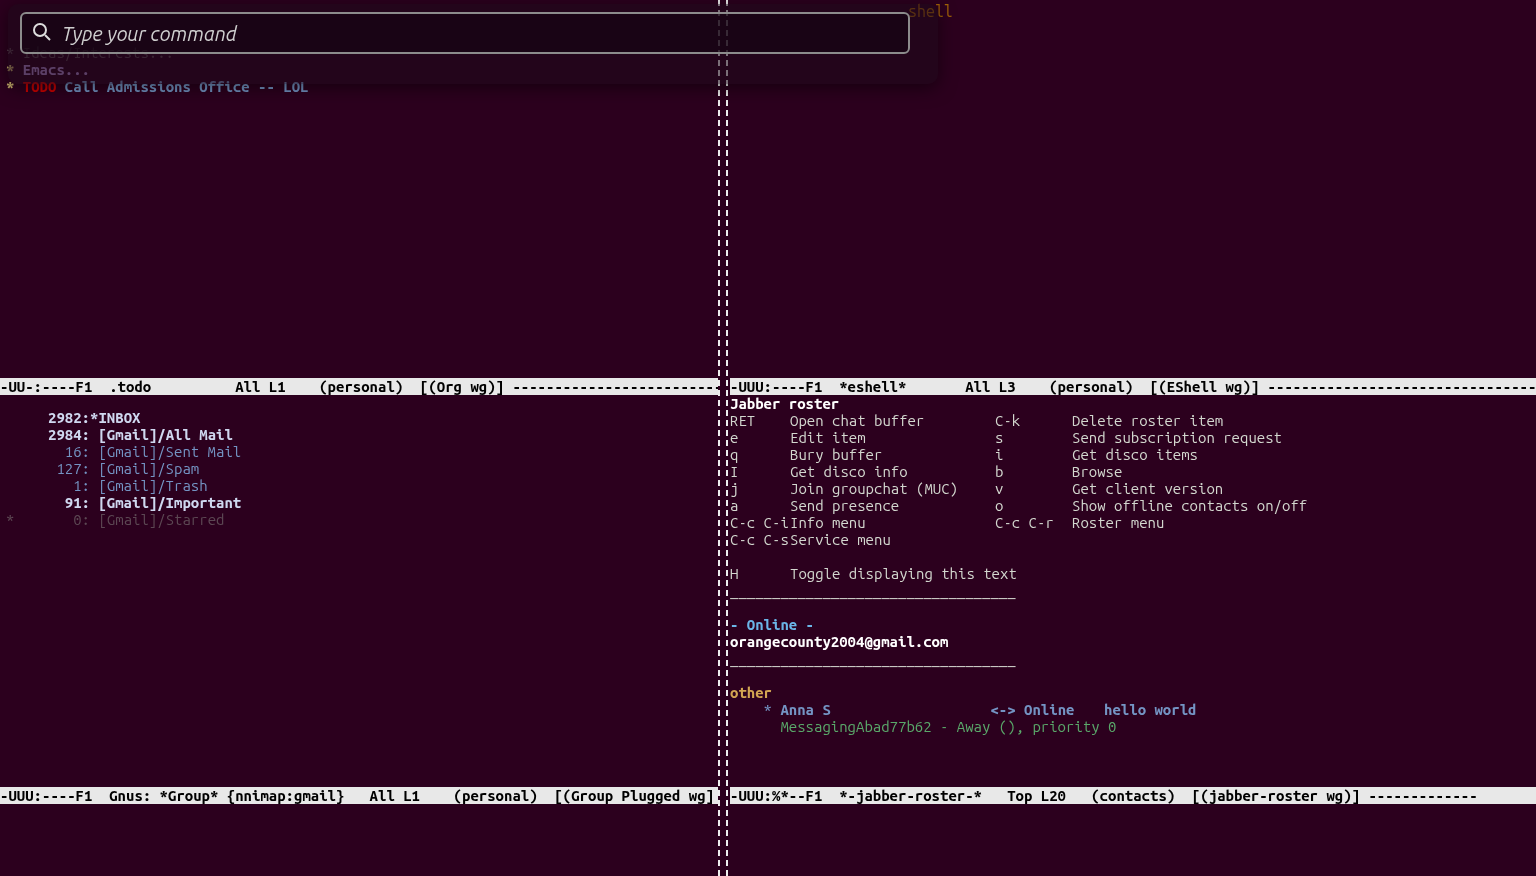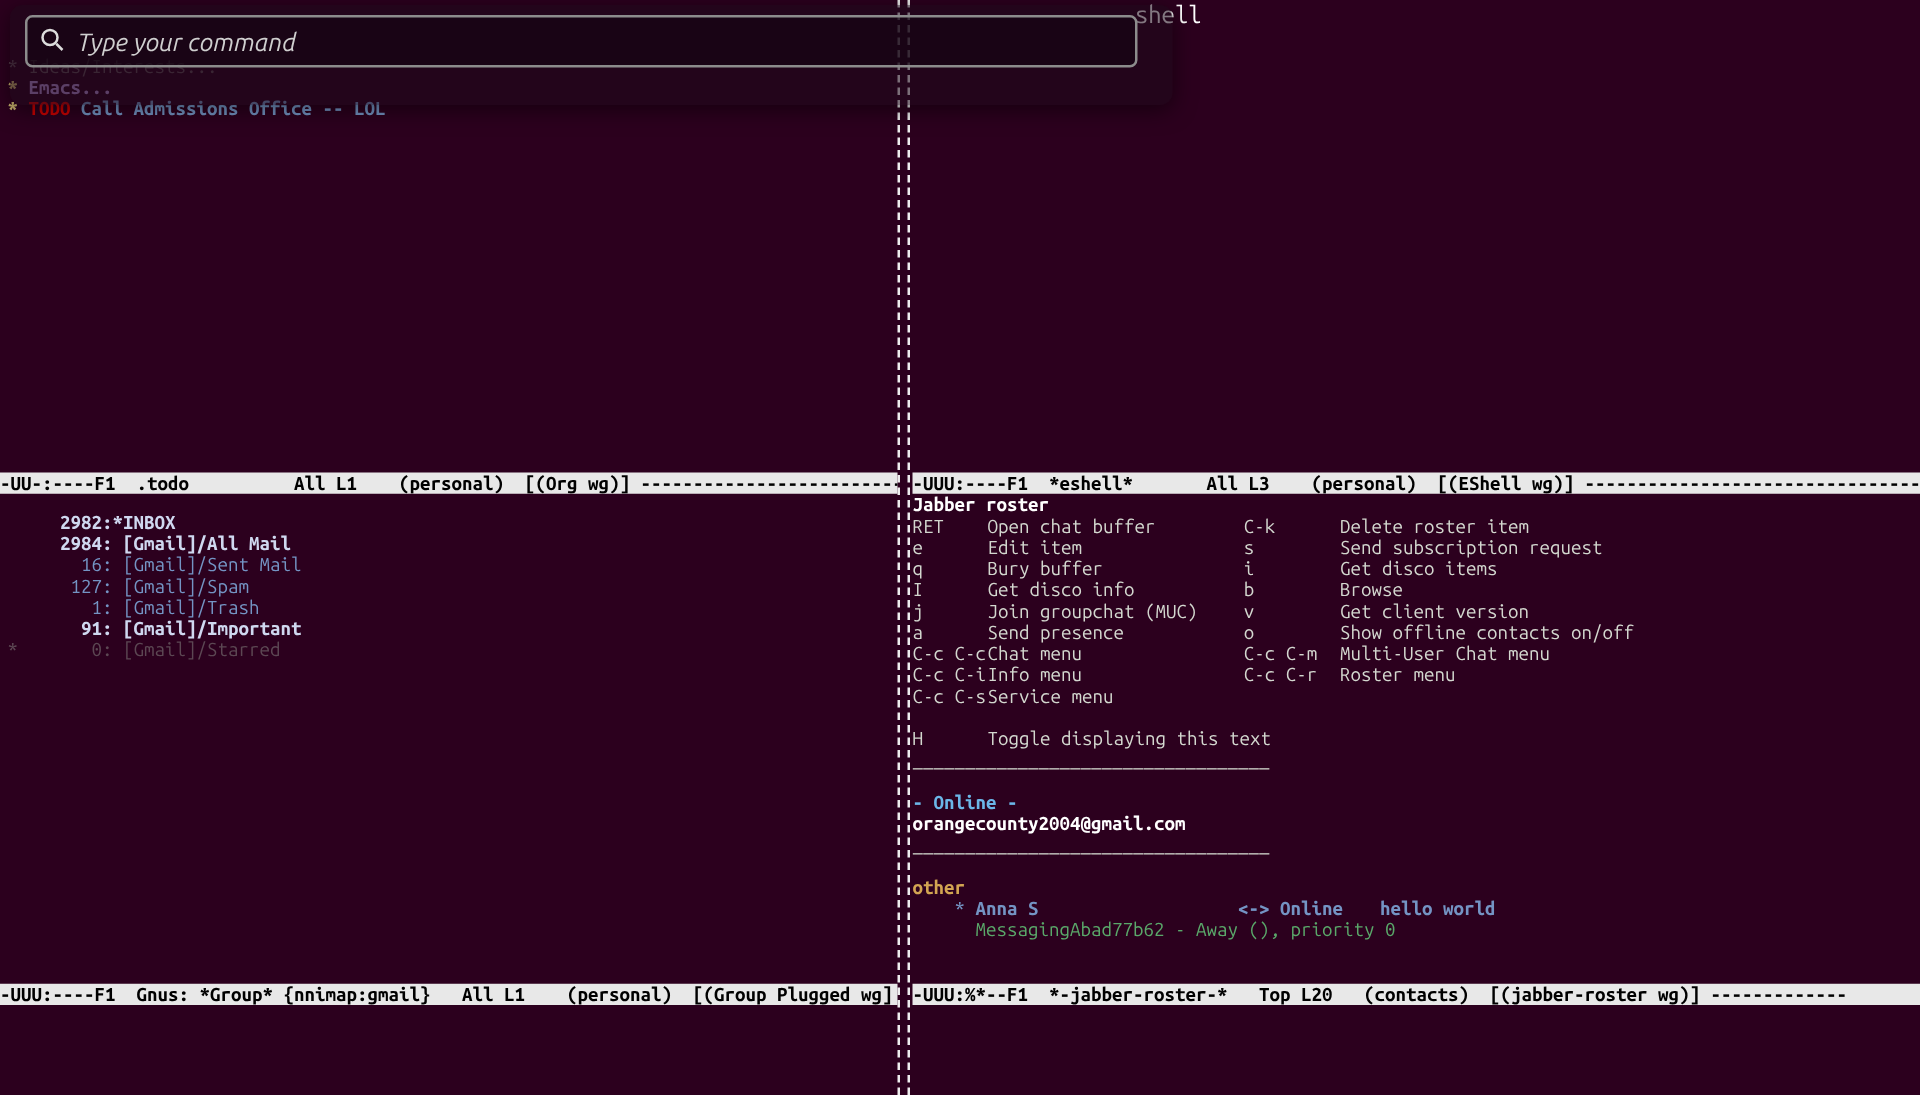--- a/index.html
+++ b/index.html
@@ -49,22 +49,22 @@
     font-style: italic;
     color: #ddd;
   }
   .hud-input::placeholder { color: #cfcfcf; font-style: italic; }
 
   
   .title-hint {
     position: absolute;
     top: 3px;
     left: 908px;
-    color: #ffffff;
-    font-size: 19px;
+    color: #a16207;
+    font-size: 16px;
     z-index: 50;
   }
 
   
   .vdiv {
     position: absolute;
     top: 0;
     bottom: 0;
     left: 718px;
     width: 12px;
@@ -195,21 +195,20 @@
 
 <div class="pane pane-br">
   <div class="jr-title">Jabber roster</div>
 
   <div class="jr-row"><span class="jr-key">RET</span><span class="jr-desc1">Open chat buffer</span><span class="jr-key2">C-k</span><span>Delete roster item</span></div>
   <div class="jr-row"><span class="jr-key">e</span><span class="jr-desc1">Edit item</span><span class="jr-key2">s</span><span>Send subscription request</span></div>
   <div class="jr-row"><span class="jr-key">q</span><span class="jr-desc1">Bury buffer</span><span class="jr-key2">i</span><span>Get disco items</span></div>
   <div class="jr-row"><span class="jr-key">I</span><span class="jr-desc1">Get disco info</span><span class="jr-key2">b</span><span>Browse</span></div>
   <div class="jr-row"><span class="jr-key">j</span><span class="jr-desc1">Join groupchat (MUC)</span><span class="jr-key2">v</span><span>Get client version</span></div>
   <div class="jr-row"><span class="jr-key">a</span><span class="jr-desc1">Send presence</span><span class="jr-key2">o</span><span>Show offline contacts on/off</span></div>
-  <div class="jr-row"><span class="jr-key">C-c C-c</span><span class="jr-desc1">Chat menu</span><span class="jr-key2">C-c C-m</span><span>Multi-User Chat menu</span></div>
   <div class="jr-row"><span class="jr-key">C-c C-i</span><span class="jr-desc1">Info menu</span><span class="jr-key2">C-c C-r</span><span>Roster menu</span></div>
   <div class="jr-row"><span class="jr-key">C-c C-s</span><span class="jr-desc1">Service menu</span></div>
   <div class="jr-row">&nbsp;</div>
   <div class="jr-row"><span class="jr-key">H</span><span>Toggle displaying this text</span></div>
   <div class="jr-rule">__________________________________</div>
   <div>&nbsp;</div>
   <div class="jr-online-head"> - Online -</div>
   <div class="jr-account">orangecounty2004@gmail.com</div>
   <div class="jr-rule">__________________________________</div>
   <div>&nbsp;</div>

